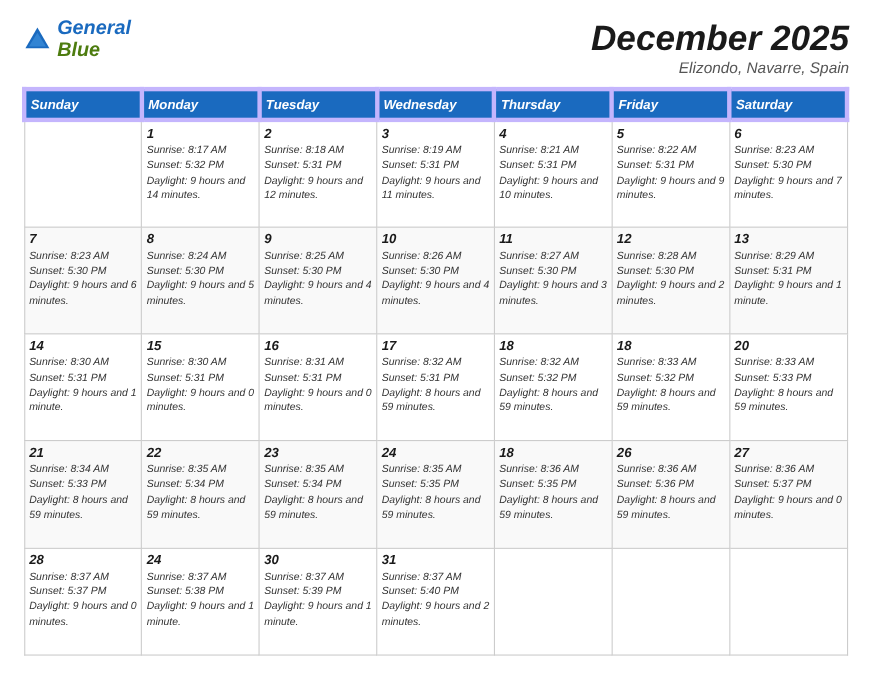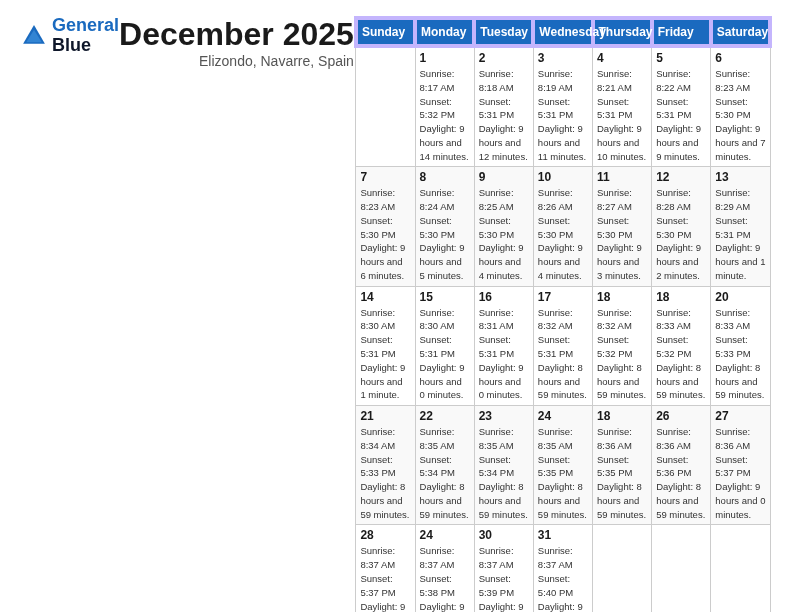--- a/index.html
+++ b/index.html
@@ -8,21 +8,22 @@
       height: 612px;
       font-family: Arial, sans-serif;
       background: #fff;
       overflow: hidden;
     }
     .page {
       width: 792px;
       height: 612px;
       padding: 16px 20px;
       display: flex;
-      flex-direction: row;
+      flex-direction: column;
+      font-style: italic;
     }
     .header {
       display: flex;
       justify-content: space-between;
       align-items: flex-start;
       margin-bottom: 10px;
     }
     .logo {
       display: flex;
       align-items: center;
@@ -106,21 +107,21 @@
 
 <div class="page">
   <div class="header">
     <div class="logo">
       <svg class="logo-icon" viewBox="0 0 36 36">
         <polygon points="18,4 32,28 4,28" fill="#1a6abf"></polygon>
         <polygon points="18,10 28,26 8,26" fill="#4a9ee8" opacity="0.5"></polygon>
       </svg>
       <div class="logo-text">
         <span>General</span><br>
-        <span style="color:#0f172a">Blue</span>
+        <span style="color:#4d7c0f">Blue</span>
       </div>
     </div>
     <div class="title-section">
       <div class="month-title">December 2025</div>
       <div class="location">Elizondo, Navarre, Spain</div>
     </div>
   </div>
 
   <table class="calendar" id="cal-table">
     <thead>

